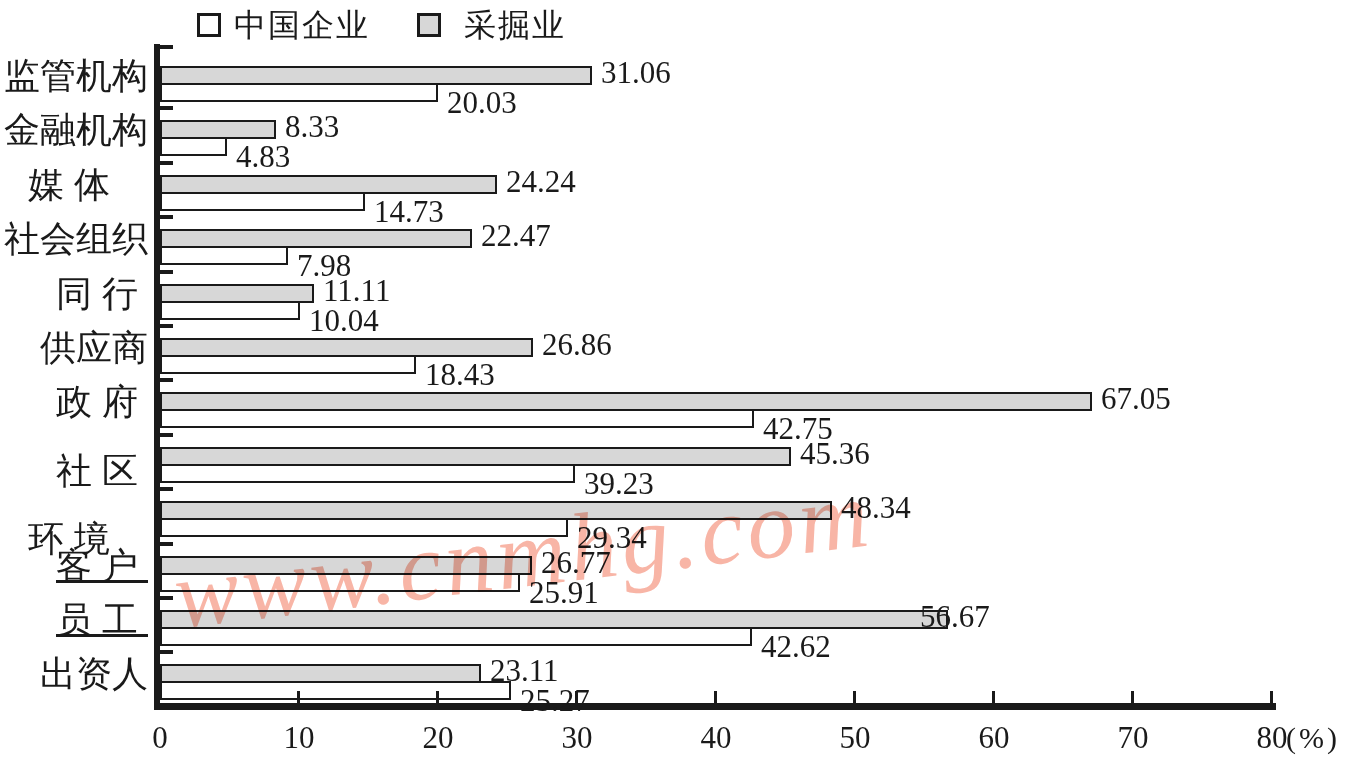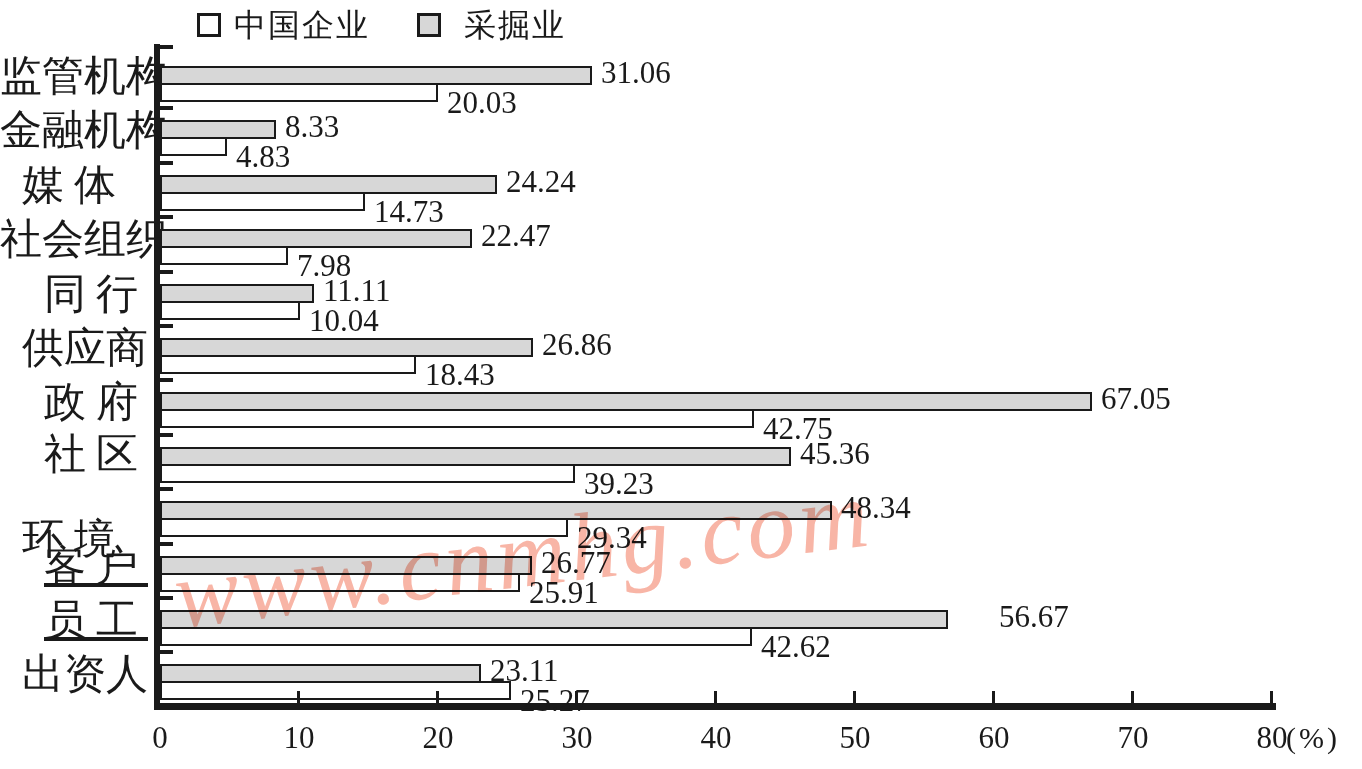--- a/index.html
+++ b/index.html
@@ -14,21 +14,21 @@
   .axis{position:absolute;background:#1a1a1a;}
   .ytick{position:absolute;background:#1a1a1a;width:15px;height:4px;}
   .xtick{position:absolute;background:#1a1a1a;width:3px;height:12px;}
   .xlab{position:absolute;font-size:31px;line-height:34px;text-align:center;width:80px;}
   .unit{position:absolute;font-size:30px;line-height:34px;letter-spacing:3px;white-space:nowrap;}
   
   .bar{position:absolute;height:19px;border:2px solid #1a1a1a;box-sizing:border-box;}
   .bar.gray{background:#d7d7d7;}
   .bar.white{background:#ffffff;}
   .val{position:absolute;font-size:31px;line-height:30px;white-space:nowrap;}
-  .cat{position:absolute;left:0;width:148px;text-align:right;font-size:42px;line-height:36px;white-space:nowrap;}
+  .cat{position:absolute;left:0;width:148px;text-align:right;font-size:36px;line-height:36px;white-space:nowrap;}
   .cat.s2{letter-spacing:10px;margin-right:-10px;}
   
   .watermark{
     position:absolute;left:175px;top:548px;font-size:96px;line-height:1;
     font-style:italic;letter-spacing:4px;white-space:nowrap;
     color:rgb(246,162,144);opacity:.8;mix-blend-mode:multiply;
     transform:rotate(-6.8deg);transform-origin:left center;pointer-events:none;
   }
 </style>
 </head>
@@ -82,42 +82,42 @@
       <div class="bar white" style="left:160px;top:355px;width:256px;"></div>
       <div class="val" style="left:542px;top:330px;">26.86</div>
       <div class="val" style="left:425px;top:360px;">18.43</div>
       <div class="ytick" style="left:158px;top:378px;"></div>
       <div class="cat s2" style="top:384px;">政府</div>
       <div class="bar gray" style="left:160px;top:392px;width:932px;"></div>
       <div class="bar white" style="left:160px;top:409px;width:594px;"></div>
       <div class="val" style="left:1101px;top:384px;">67.05</div>
       <div class="val" style="left:763px;top:414px;">42.75</div>
       <div class="ytick" style="left:158px;top:433px;"></div>
-      <div class="cat s2" style="top:439px;font-family:Liberation Mono, monospace;">社区</div>
+      <div class="cat s2" style="top:453px;">社区</div>
       <div class="bar gray" style="left:160px;top:447px;width:631px;"></div>
       <div class="bar white" style="left:160px;top:464px;width:415px;"></div>
       <div class="val" style="left:800px;top:439px;">45.36</div>
       <div class="val" style="left:584px;top:469px;">39.23</div>
       <div class="ytick" style="left:158px;top:487px;"></div>
       <div class="cat s2" style="top:521px;text-align:center;">环境</div>
       <div class="bar gray" style="left:160px;top:501px;width:672px;"></div>
       <div class="bar white" style="left:160px;top:518px;width:408px;"></div>
       <div class="val" style="left:841px;top:493px;">48.34</div>
       <div class="val" style="left:577px;top:523px;">29.34</div>
       <div class="ytick" style="left:158px;top:542px;"></div>
       <div class="cat s2" style="top:548px;text-decoration:underline;">客户</div>
       <div class="bar gray" style="left:160px;top:556px;width:372px;"></div>
       <div class="bar white" style="left:160px;top:573px;width:360px;"></div>
       <div class="val" style="left:541px;top:548px;">26.77</div>
       <div class="val" style="left:529px;top:578px;">25.91</div>
       <div class="ytick" style="left:158px;top:596px;"></div>
       <div class="cat s2" style="top:602px;text-decoration:underline;">员工</div>
       <div class="bar gray" style="left:160px;top:610px;width:788px;"></div>
       <div class="bar white" style="left:160px;top:627px;width:592px;"></div>
-      <div class="val" style="left:999px;top:602px;text-align:center;">56.67</div>
+      <div class="val" style="left:920px;top:602px;text-align:center;">56.67</div>
       <div class="val" style="left:761px;top:632px;">42.62</div>
       <div class="ytick" style="left:158px;top:650px;"></div>
       <div class="cat" style="top:656px;">出资人</div>
       <div class="bar gray" style="left:160px;top:664px;width:321px;"></div>
       <div class="bar white" style="left:160px;top:681px;width:351px;"></div>
       <div class="val" style="left:490px;top:656px;">23.11</div>
       <div class="val" style="left:520px;top:686px;">25.27</div>
       <div class="xlab" style="left:120px;top:721px;">0</div>
       <div class="xtick" style="left:297px;top:691px;"></div>
       <div class="xlab" style="left:259px;top:721px;">10</div>

